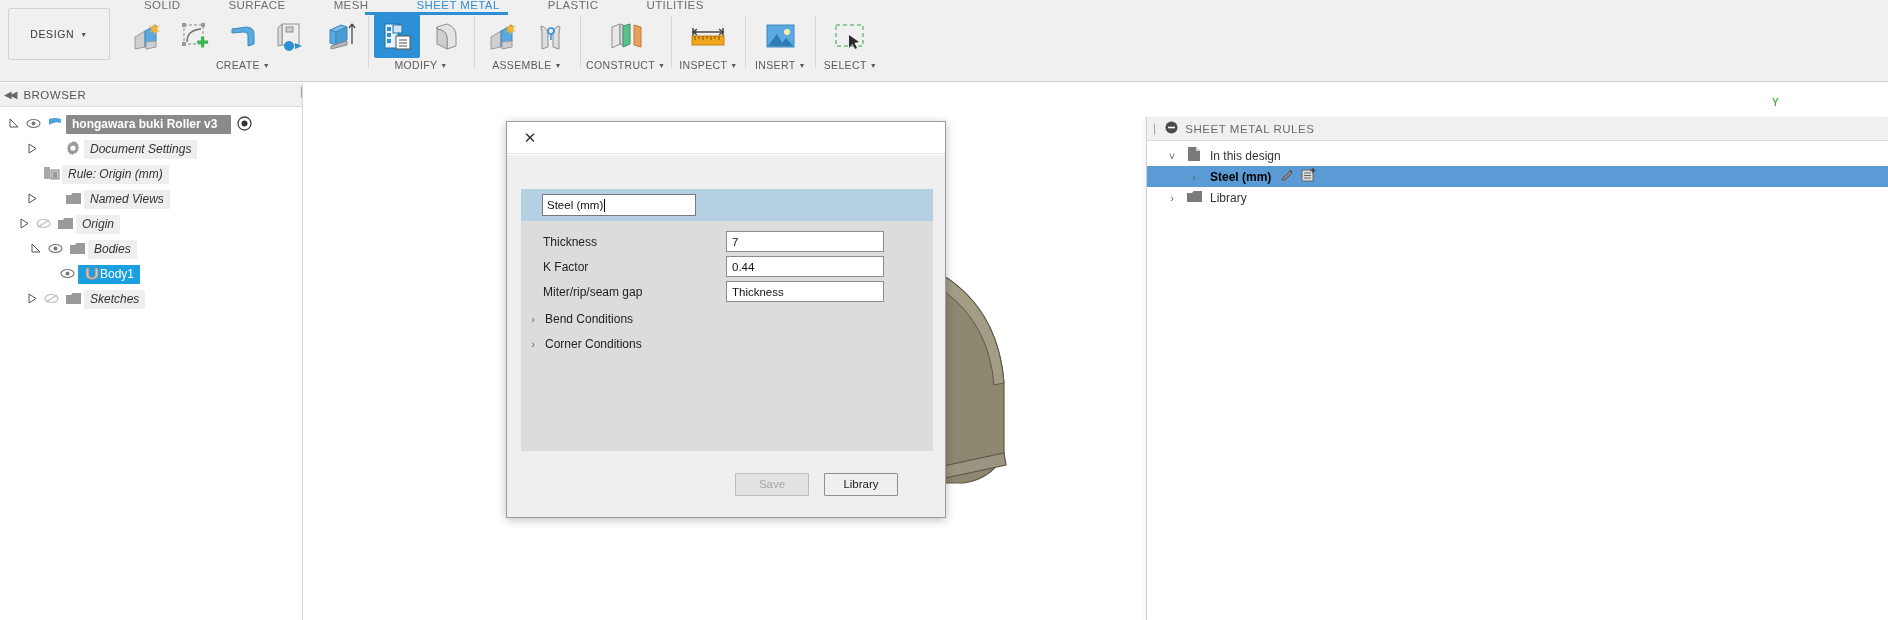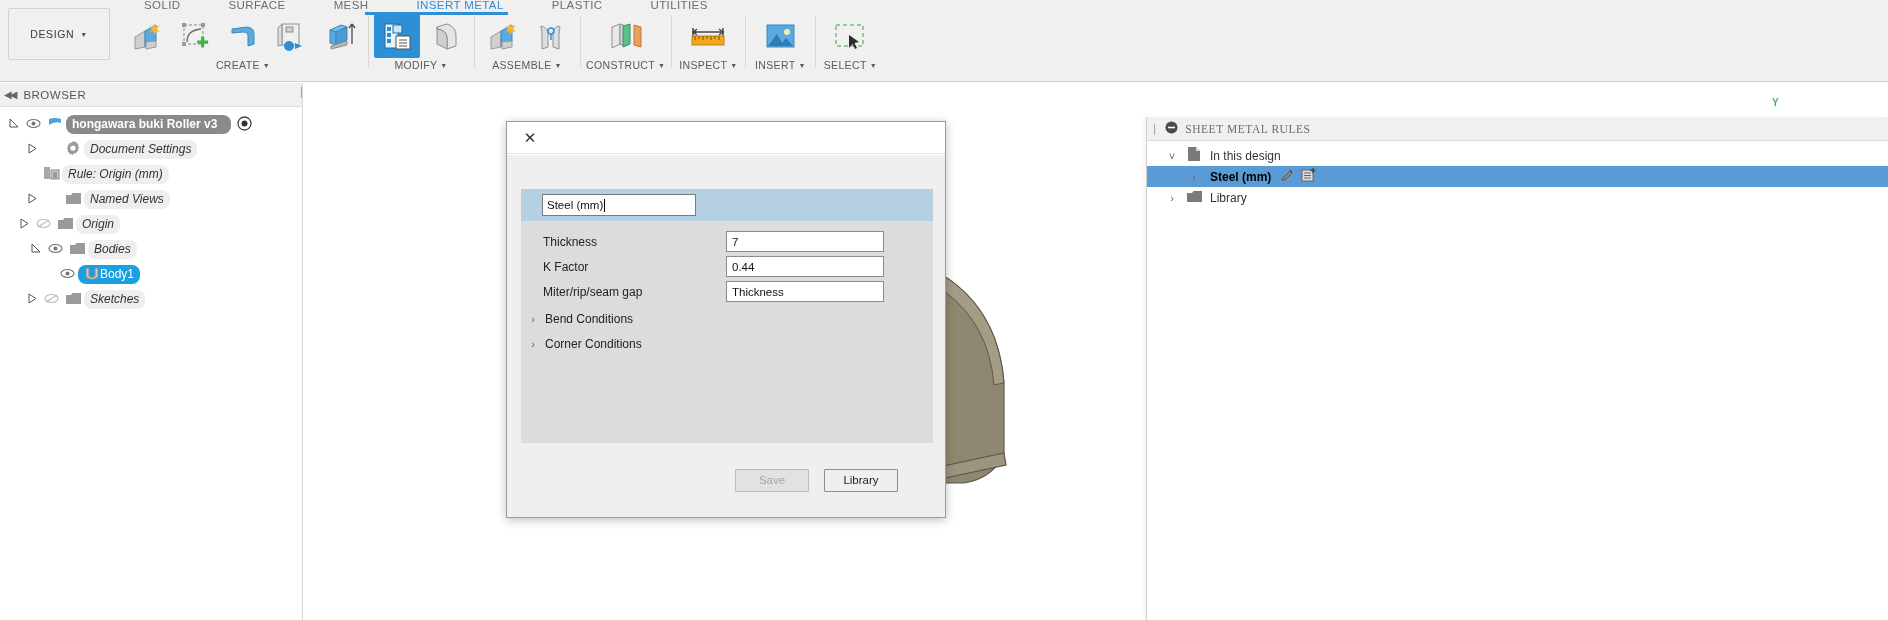--- a/index.html
+++ b/index.html
@@ -72,21 +72,21 @@
   .browser-title { font-size: 11.5px; color: #555; letter-spacing: .5px; }
   .browser-grip {
     position:absolute; right:-4px; top:2px; font-size:11px; color:#9a9a9a;
   }
 
   .tree { padding-top: 5px; font-size: 12px; color: #333; }
   .trow {
     height: 25px; display: flex; align-items: center; position: relative;
     white-space: nowrap;
   }
-  .trow .lbl { padding: 2px 6px 3px 6px; border-radius: 8px; }
+  .trow .lbl { padding: 2px 6px 3px 6px; border-radius: 1px; }
   .trow.root .lbl { background: #8a8a8a; color: #fff; font-weight: bold; padding-right:14px;}
   .trow.sel .lbl { background: #1a9fe0; color: #fff; }
   .trow .lbl.hov { background: #eeeeee; font-style: italic; }
   .arrow { width: 16px; text-align: center; font-size: 11px; color: #555; flex: none;}
   .arrow.open { }
   .eye { width: 22px; text-align:center; flex:none; }
   .ficon { width: 22px; text-align:center; flex:none; }
 
   
   .canvas {
@@ -108,21 +108,21 @@
   .smr {
     position: absolute; left: 1146px; top: 117px; width: 742px; height: 503px;
     background: #ffffff; border-left: 1px solid #d0d0d0;
     box-shadow: -2px 0 4px rgba(0,0,0,.05);
   }
   .smr-head {
     height: 24px; background: #f0f0f0; border-bottom: 1px solid #dcdcdc;
     display: flex; align-items: center; gap: 7px; padding-left: 3px;
   }
   .smr-grip { font-size: 11px; color: #9a9a9a; letter-spacing:-1px; }
-  .smr-title { font-size: 11.5px; color: #6b6b6b; letter-spacing: .55px; font-family: Liberation Serif, serif; }
+  .smr-title { font-size: 11.5px; color: #6b6b6b; letter-spacing: .55px; }
   .smr-tree { padding-top: 4px; font-size: 12px; color: #333; }
   .srow { height: 21px; display:flex; align-items:center; white-space: nowrap; }
   .srow .sarrow { width: 22px; text-align:center; font-size: 11px; color:#666; flex:none;}
   .srow .sicon { width: 22px; text-align:center; flex:none; }
   .srow .slbl { padding: 1px 5px; }
   .srow.selected { background: #5b9bd5; }
   .srow.selected .slbl { color: #000; font-weight: bold; }
 
   
   .dlg {
@@ -164,21 +164,21 @@
   .finput {
     width: 158px; height: 21px; background:#fff; border:1px solid #8c8c8c;
     font-size: 11.5px; color:#111; display:flex; align-items:center; padding: 0 5px;
   }
   .secrow {
     position:absolute; left:0; width:412px; height:24px; display:flex; align-items:center;
     font-size: 12px; color:#222;
   }
   .secrow .chev { width: 24px; text-align:center; color:#666; font-size: 11px; }
   .dlg-foot {
-    position:absolute; left:0; bottom:0; width:438px; height:74px; background:#efefef;
+    position:absolute; left:0; bottom:0; width:438px; height:66px; background:#efefef;
     display:flex; align-items:center; justify-content:flex-end; padding-right: 47px; gap: 15px;
   }
   .btn {
     width: 74px; height: 23px; font-size: 11.5px; border:1px solid #bdbdbd;
     background: #e2e2e2; color: #a6a6a6; display:flex; align-items:center; justify-content:center;
     border-radius: 1px;
   }
   .btn.enabled { background:#efefef; border-color:#8e8e8e; color:#222; }
 </style>
 </head>
@@ -190,21 +190,21 @@
 
     <div class="designbtn">
       <span>DESIGN</span>
       <span class="caret">▼</span>
     </div>
 
     <div class="tabstrip">
       <div class="tab">SOLID</div>
       <div class="tab">SURFACE</div>
       <div class="tab">MESH</div>
-      <div class="tab active">INSERT METAL</div>
+      <div class="tab active">SHEET METAL</div>
       <div class="tab">PLASTIC</div>
       <div class="tab">UTILITIES</div>
     </div>
     <div class="tab-underline"></div>
 
     <div class="panels">
 
       <div class="panel nosep">
         <div class="panelicons">
           <div class="tbtn">

